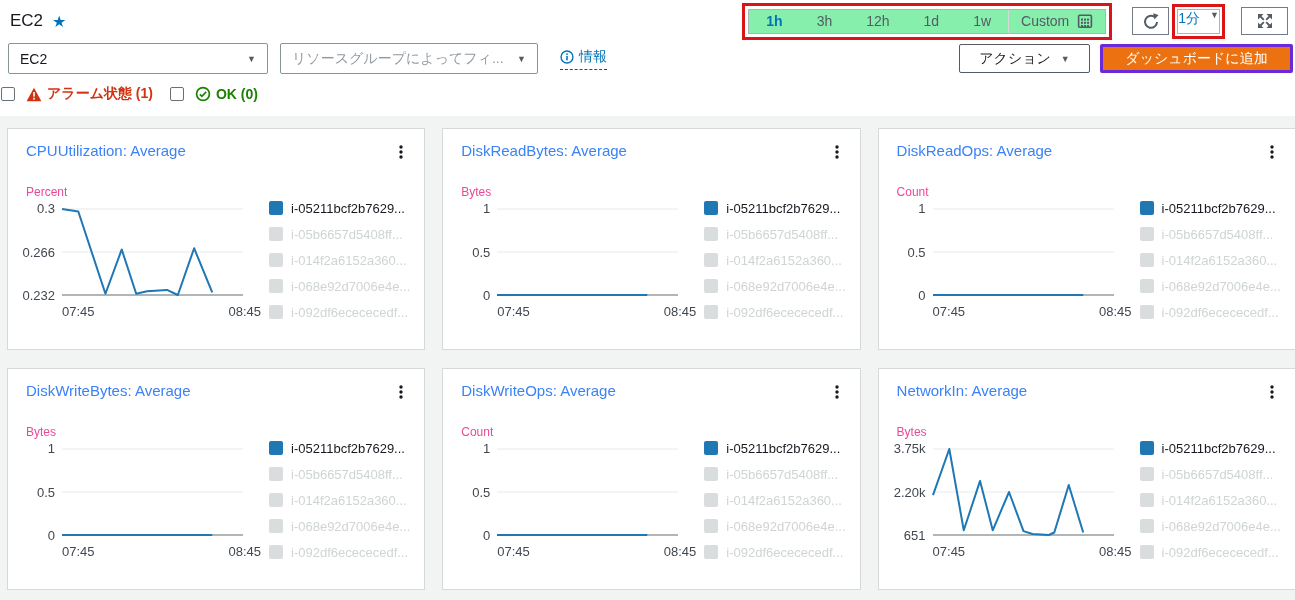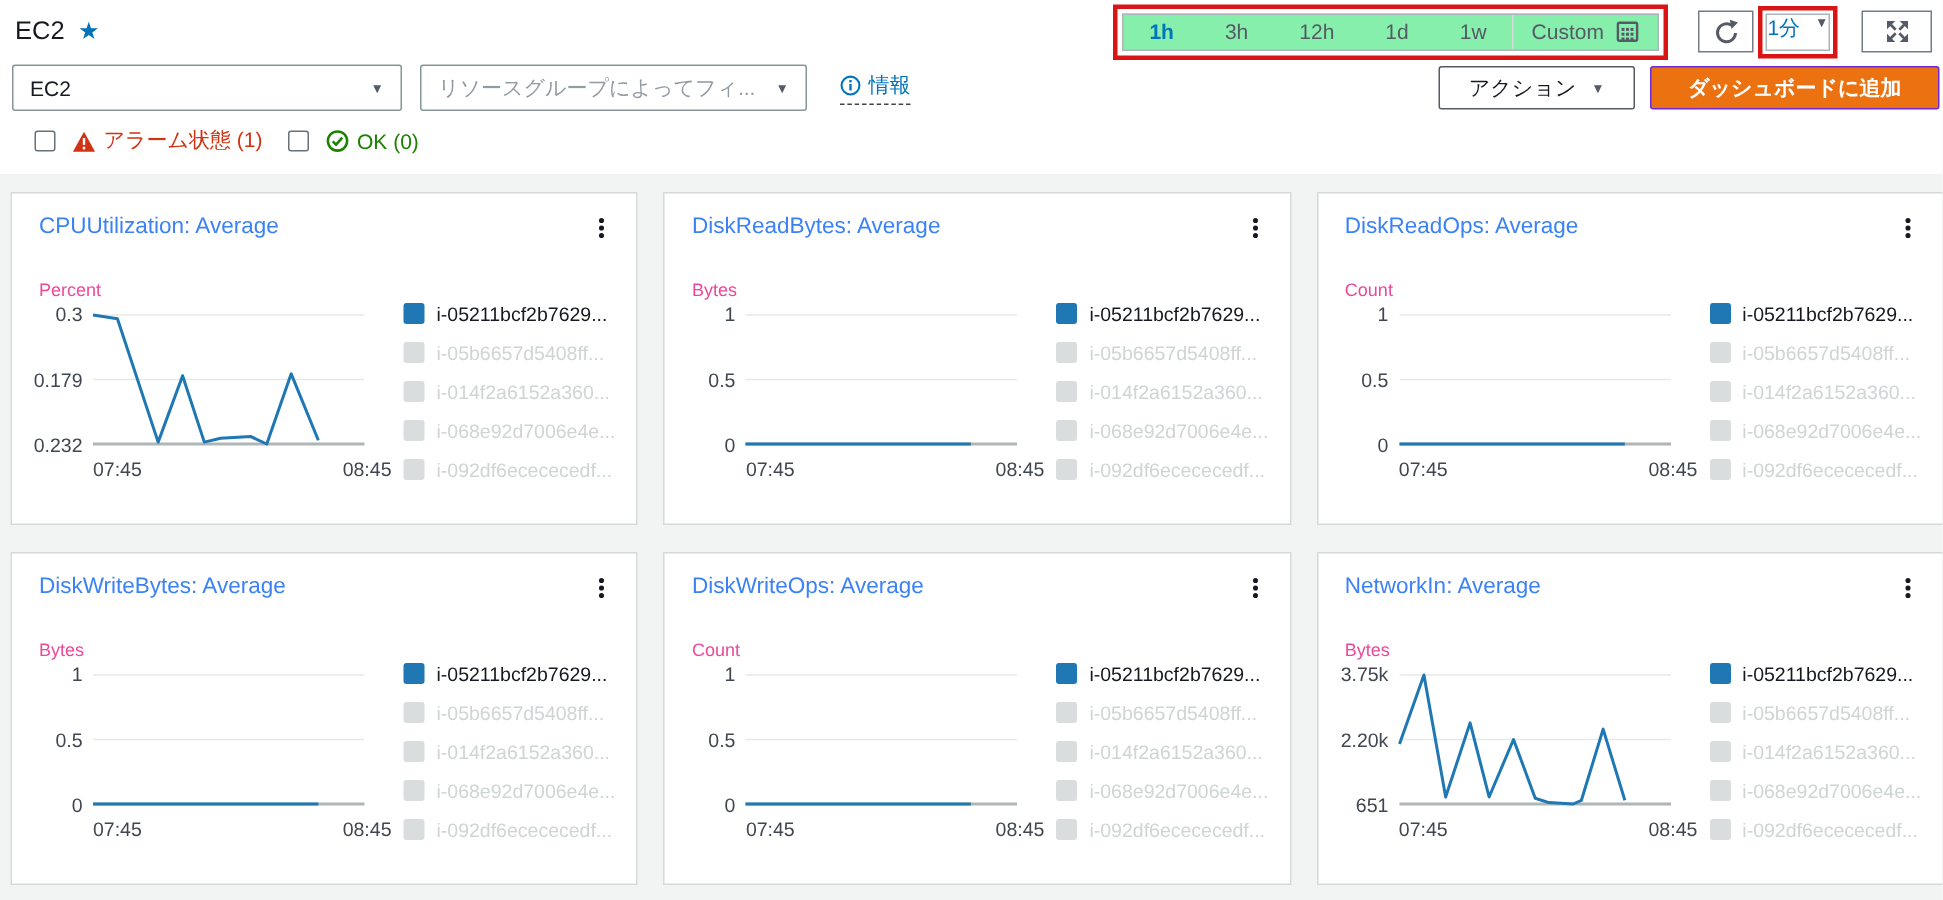--- a/index.html
+++ b/index.html
@@ -28,22 +28,22 @@
   .period-btn { height:25px; border:1px solid #aab7b8; background:#fff; display:flex; align-items:flex-start; gap:10px; padding:0 0; cursor:pointer; }
   .period-label { font-size:14px; color:#0073bb; }
   .caret { font-size:9px; color:#545b64; }
   .row2 { display:flex; align-items:center; height:31px; margin-top:5px; padding:0 2px 0 8px; }
   .select { height:31px; border:1px solid #879596; border-radius:2px; background:#fff; display:flex; align-items:center; justify-content:space-between; padding:0 11px; font-size:14px; cursor:pointer; }
   .ns-select { width:260px; color:#16191f; }
   .rg-select { width:258px; margin-left:12px; color:#919ba1; }
   .info-link { margin-left:22px; display:flex; align-items:center; gap:5px; color:#0073bb; font-size:14px; border-bottom:1px dashed #444; padding-bottom:3px; cursor:pointer; }
   .row2-right { margin-left:auto; display:flex; align-items:center; }
   .actions-btn { height:29px; width:131px; border:1px solid #545b64; border-radius:2px; background:#fff; display:flex; align-items:center; justify-content:center; gap:10px; font-size:14px; color:#16191f; cursor:pointer; }
-  .add-btn { height:29px; width:193px; margin-left:10px; border:1px solid #6d28d9; border-radius:2px; background:#ec7211; color:#fff; font-size:14px; font-weight:bold; display:flex; align-items:center; justify-content:center; cursor:pointer; }
-  .row3 { display:flex; align-items:center; height:20px; margin-top:10px; padding-left:23px; }
+  .add-btn { height:29px; width:193px; margin-left:10px; border:3px solid #6d28d9; border-radius:2px; background:#ec7211; color:#fff; font-size:14px; font-weight:normal; display:flex; align-items:center; justify-content:center; cursor:pointer; }
+  .row3 { display:flex; align-items:center; height:20px; margin-top:10px; padding-left:1px;font-weight:bold; }
   .filter { display:flex; align-items:center; margin-right:17px; cursor:default; }
   .checkbox { width:14px; height:14px; border:1px solid #687078; border-radius:2px; background:#fff; cursor:pointer; }
   .filter .ficon { margin-left:11px; display:flex; }
   .filter .flabel { margin-left:5px; font-size:14px; }
   .f-red { color:#d13212; } .f-dark { color:#16191f; } .f-green { color:#1d8102; }
   
   .charts { background:#f2f3f3; display:grid; grid-template-columns:repeat(3,1fr); gap:18px 17px; padding:12px 6px 6px 7px; margin-top:12px; height:488px; align-content:start; }
   .card { background:#fff; border:1px solid #d5d9d9; height:222px; position:relative; }
   .card-head { display:flex; align-items:flex-start; padding:13px 13px 0 18px; }
   .chart-title { font-size:15px; color:#3b82f6; font-weight:500; }
@@ -194,21 +194,21 @@
           <circle cx="8" cy="13" r="1.7" fill="#16191f"></circle>
         </svg>
       </span>
     </div>
     <div class="card-body">
       <div class="chart-col">
         <div class="unit">Percent</div>
         <div class="plot-row">
           <div class="yticks">
             <span class="yt0">0.3</span>
-            <span class="yt1">0.179</span>
+            <span class="yt1">0.266</span>
             <span class="yt2">0.232</span>
           </div>
           <div class="plot">
             <svg viewBox="0 0 100 88" preserveAspectRatio="none">
               <line class="grid-line" x1="0" y1="1" x2="100" y2="1" vector-effect="non-scaling-stroke"></line>
               <line class="grid-line" x1="0" y1="44" x2="100" y2="44" vector-effect="non-scaling-stroke"></line>
               <line class="base-line" x1="0" y1="87" x2="100" y2="87" vector-effect="non-scaling-stroke"></line>
               <polyline class="series-line" vector-effect="non-scaling-stroke" points="0.00,1.00 9.00,3.53 24.00,85.74 33.00,41.47 41.00,85.74 47.00,83.21 58.00,81.94 64.00,87.00 73.00,40.21 83.00,84.47" stroke="#1f77b4"></polyline>
             </svg>
           </div>

